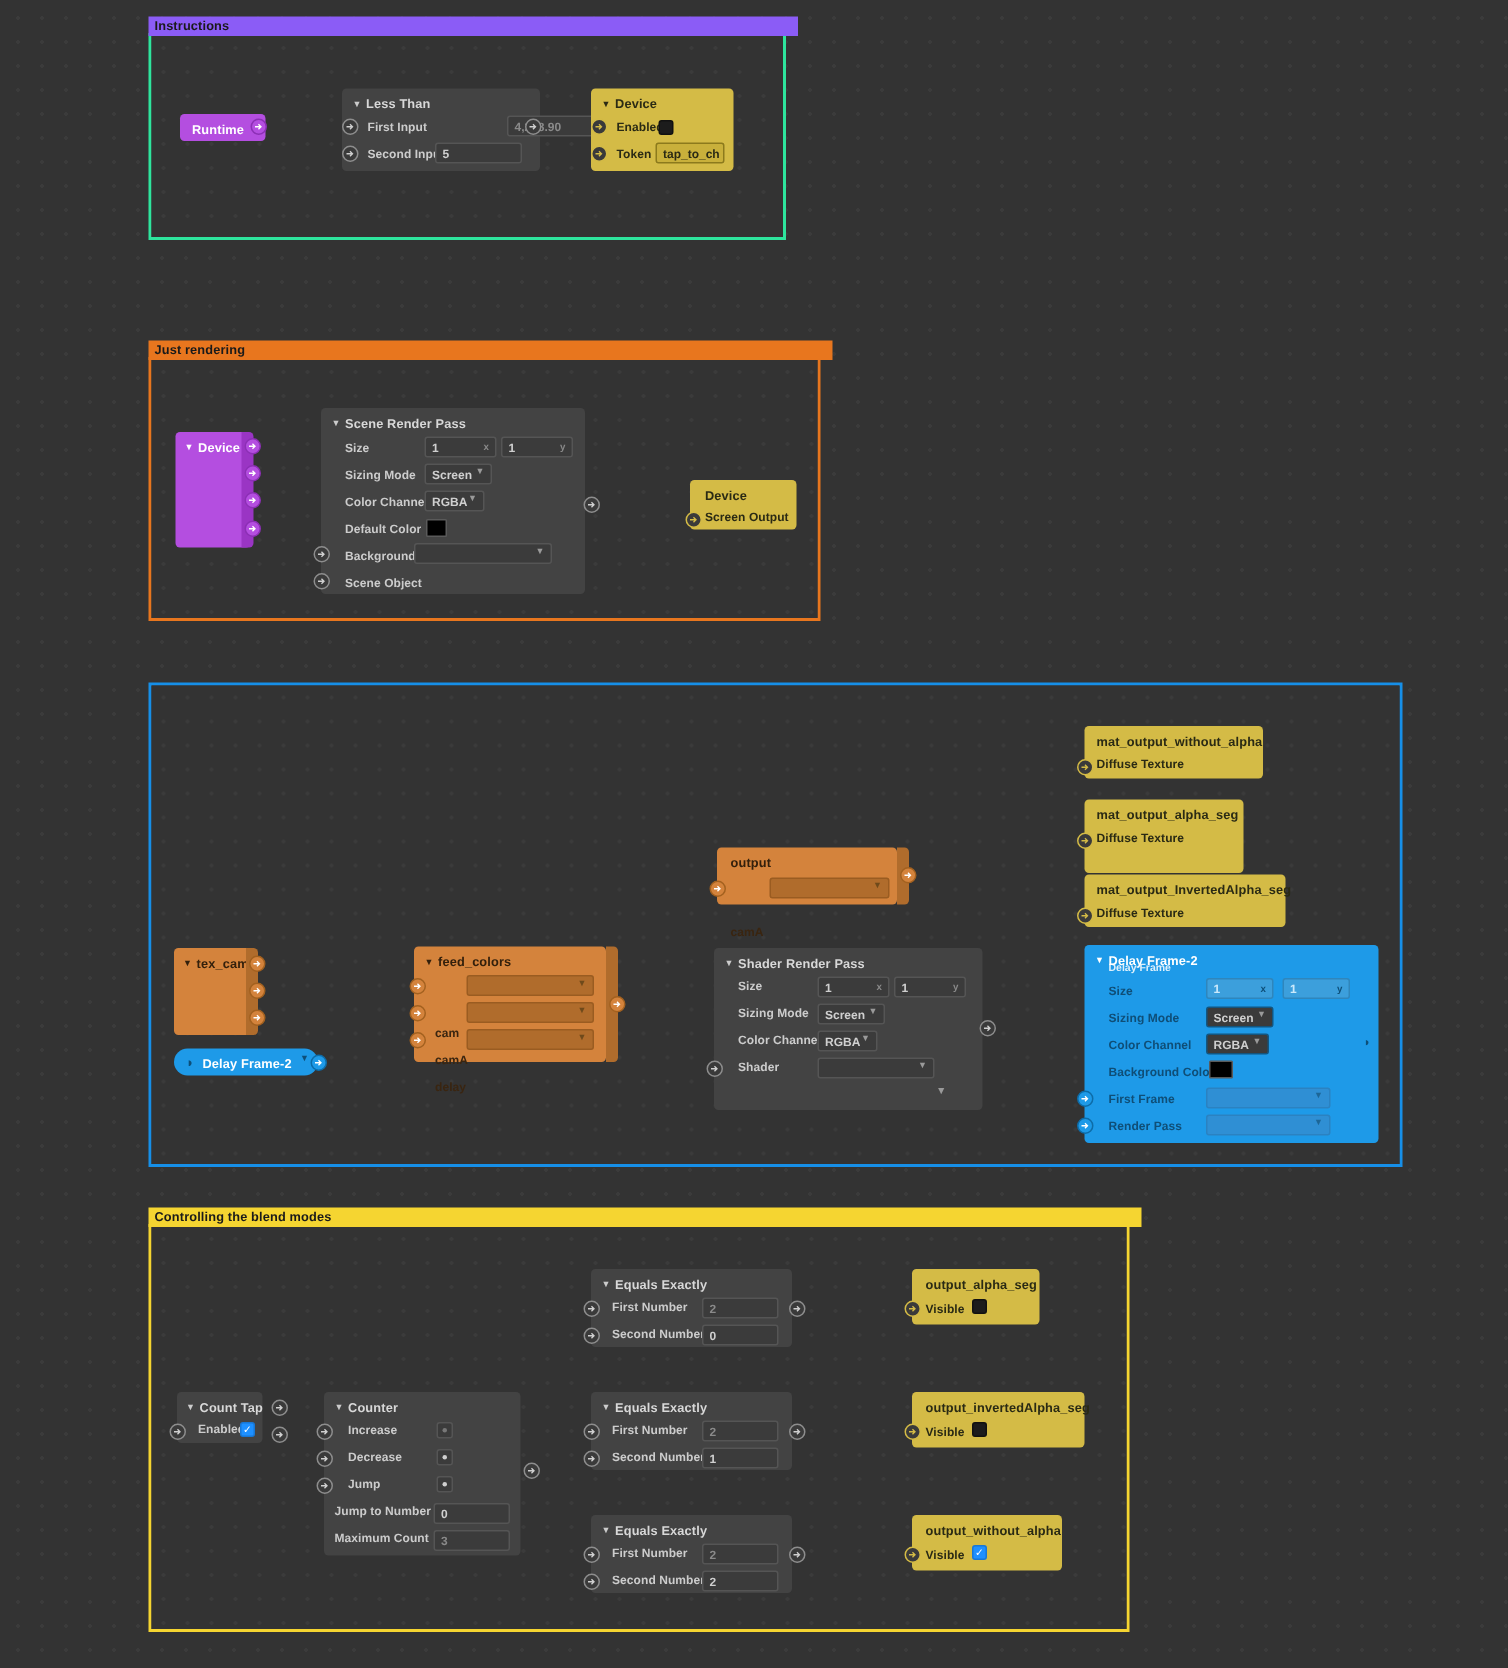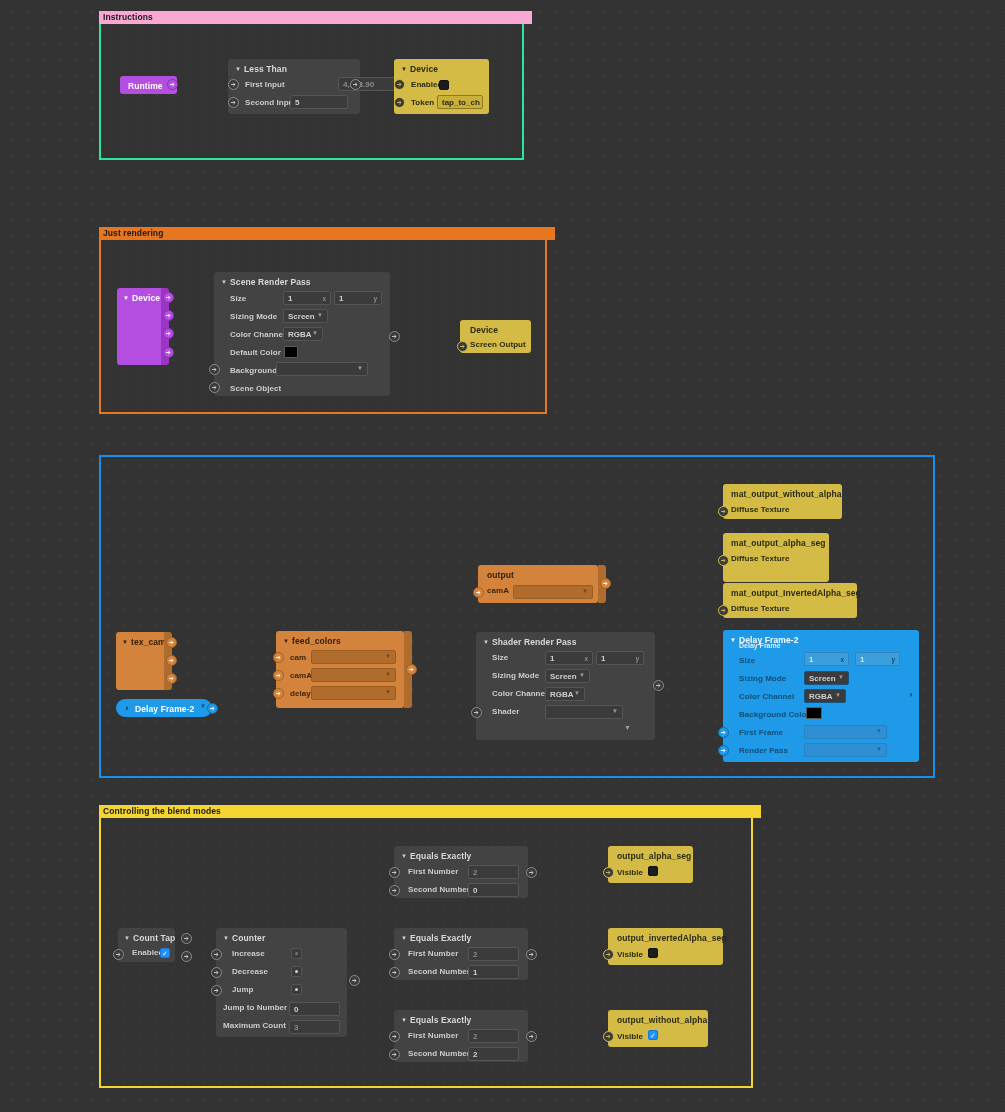--- a/index.html
+++ b/index.html
@@ -47,21 +47,21 @@
 
   
   .n-purple{background:#b košt;}
   .n-purple{background:#b44ee0;}
   .n-purple .node-title{color:#ffffff;}
   .n-purple .caret{color:#ffffff;}
 
   
   .n-orange{background:#d4833c;}
   .n-orange .node-title{color:#33200c;}
-  .n-orange .lbl{color:#3a2510;}
+  .n-orange .lbl{color:#3a2510;margin-top:31px;}
   .n-orange .caret{color:#33200c;}
 
   
   .n-blue{background:#1e9ae8;}
   .n-blue .node-title{color:#ffffff;}
   .n-blue .node-sub{color:#ffffff;}
   .n-blue .lbl{color:#0f4e77;}
   .n-blue .caret{color:#ffffff;}
 
   
@@ -145,21 +145,21 @@
       <path d="M 356 980 C 376 982, 380 1034, 394 1036"></path>
 
       <path d="M 530 872 C 560 872, 580 872, 604 872"></path>
       <path d="M 530 954 C 560 954, 580 954, 604 954"></path>
       <path d="M 530 1036 C 560 1036, 580 1036, 604 1036"></path>
     </g>
   </svg>
 
   <div class="group" style="left:99px;top:22px;width:425px;height:138px;border-color:#2EE59D;">
     <div class="group-body"></div>
-    <div class="group-title" style="background:#f9a8d4;width:425px;">Instructions</div>
+    <div class="group-title" style="background:#8b5cf6;width:425px;">Instructions</div>
   </div>
 
   <div class="node n-purple" style="left:120px;top:76px;width:57px;height:18px;">
     <div class="node-title" style="position:absolute;left:8px;top:5px;">Runtime</div>
   </div>
   <div class="port port-fill-purple" style="left:167px;top:79px;">
     <svg width="7" height="7" viewBox="0 0 7 7">
         <path d="M1 3.5 H5 M3.3 1.8 L5 3.5 L3.3 5.2" stroke="#fff" stroke-width="0.9" fill="none"></path>
       </svg>
   </div>

